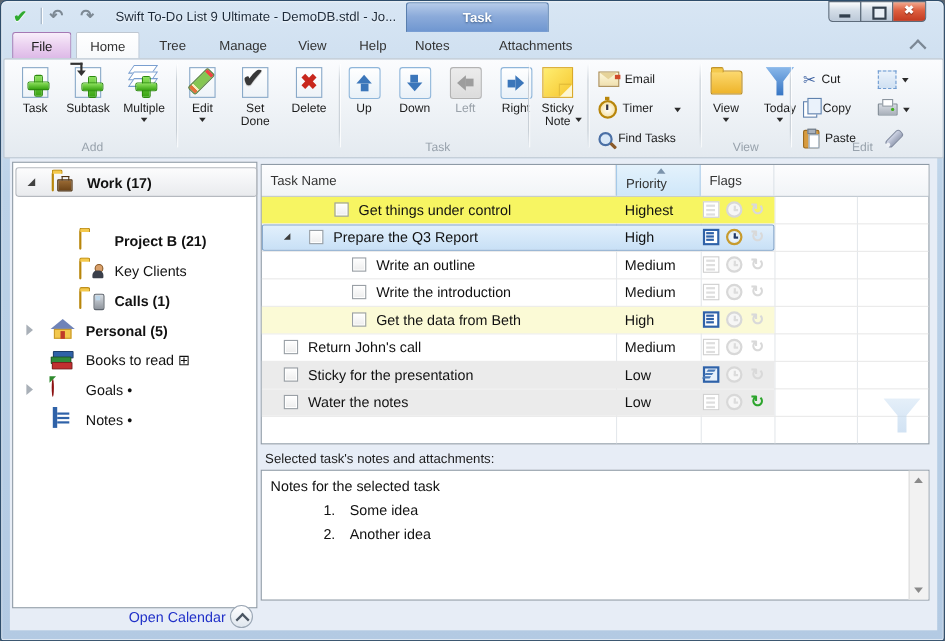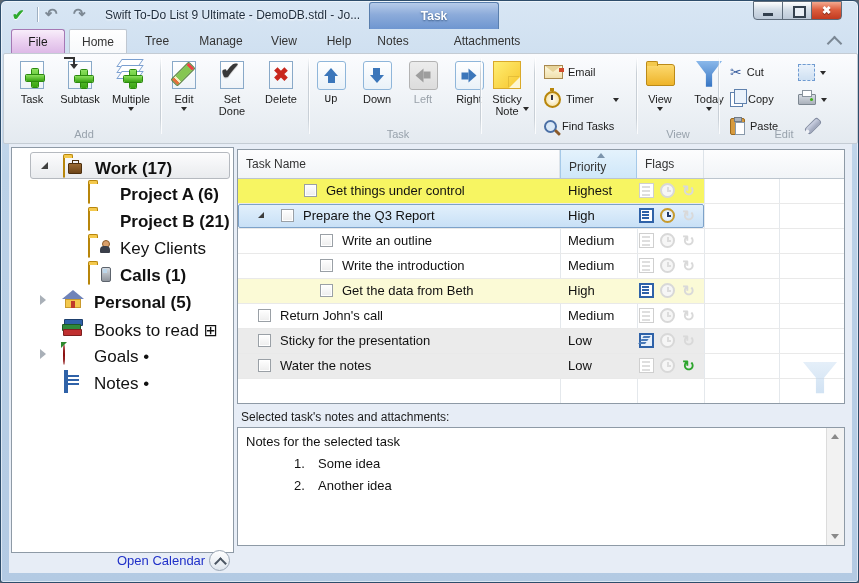--- a/index.html
+++ b/index.html
@@ -91,21 +91,21 @@
   .pasteic::after{content:"";position:absolute;left:4px;top:3px;width:8px;height:11px;background:#fff;border:1px solid #8899aa;}
   .selic{width:15px;height:15px;border:1px dashed #6f9bd1;background:linear-gradient(#eaf2fb,#cfe0f2);}
   .prnic{width:16px;height:9px;background:linear-gradient(#d6dbe2,#aab1bb);border:1px solid #7d8791;border-radius:1px;position:relative;}
   .prnic::before{content:"";position:absolute;left:3px;top:-5px;width:8px;height:5px;background:#fff;border:1px solid #8a949e;}
   .prnic::after{content:"";position:absolute;right:2px;top:3px;width:3px;height:3px;border-radius:50%;background:#3fae18;}
   .wrench{width:16px;height:6px;background:linear-gradient(#cdd3e4,#9ba3b8);border:1px solid #838ca1;border-radius:3px;transform:rotate(-45deg);position:relative;}
   .wrench::before{content:"";position:absolute;left:-2px;top:1px;width:4px;height:4px;background:#eef1f6;border-radius:50%;}
   
   .client{left:8px;top:143px;width:843px;height:429px;background:#e7edf6;}
   .side{left:10px;top:146px;width:223px;height:406px;background:#fff;border:1px solid #8e9aa6;box-sizing:border-box;}
-  .ti{left:18px;width:200px;height:27px;font-size:17px;color:#111;}
+  .ti{left:2px;width:220px;height:27px;font-size:13px;color:#111;}
   .ti .lbl{position:absolute;top:6px;}
   .b{font-weight:bold;}
   .sel{background:linear-gradient(#fcfcfd,#e9ebee);border:1px solid #b5b9bf;border-radius:3px;box-sizing:border-box;}
   .texp-open{width:0;height:0;border-left:7px solid transparent;border-bottom:7px solid #404040;}
   .texp-cl{width:0;height:0;border-top:5px solid transparent;border-bottom:5px solid transparent;border-left:6px solid #a9b0b8;}
   
   .tfold{width:21px;height:15px;background:linear-gradient(#fcd96f,#eeb42a);border:1px solid #b8860b;border-radius:2px;position:relative;}
   .tfold::before{content:"";position:absolute;left:-1px;top:-4px;width:8px;height:3px;background:#f4c94d;border:1px solid #b8860b;border-bottom:none;border-radius:2px 2px 0 0;}
   .ov-case{left:4px;top:5px;width:12px;height:9px;background:linear-gradient(#9a6a34,#6e4518);border:1px solid #4e300f;border-radius:1px;}
   .ov-case::before{content:"";position:absolute;left:3px;top:-4px;width:5px;height:3px;border:1px solid #4e300f;border-bottom:none;}
@@ -246,21 +246,21 @@
     </div>
     <div class="abs rbtn" style="left:254px;width:46px;">
       <span class="ric">
           <span class="card"></span>
           <span class="ov bigx" style="left:12px;top:6px;">✖</span>
         </span>
       <span class="rlb">Delete</span>
     </div>
     <div class="abs vsep" style="left:304px;"></div>
 
-    <div class="abs rbtn" style="left:306px;width:42px;font-family:Liberation Mono, monospace;">
+    <div class="abs rbtn" style="left:306px;width:42px;">
       <span class="ric">
           <span class="acard">
             <span class="aw">
               <span class="tri"></span>
               <span class="stem"></span>
             </span>
           </span>
         </span>
       <span class="rlb">Up</span>
     </div>
@@ -369,24 +369,20 @@
     <div class="abs glabel" style="left:716px;width:128px;">Edit</div>
   </div>
 
   <div class="abs client"></div>
 
   <div class="abs side">
     <div class="abs ti sel" style="top:4px;">
       <span class="abs texp-open" style="left:10px;top:9px;"></span>
       <span class="abs tfold" style="left:32px;top:5px;"><span class="abs ov ov-case"></span></span>
       <span class="lbl b" style="left:64px;">Work (17)</span>
-    </div>
-    <div class="abs ti" style="top:31px;">
-      <span class="abs tfold" style="left:58px;top:5px;"></span>
-      <span class="lbl b" style="left:90px;">Project A (6)</span>
     </div>
     <div class="abs ti" style="top:58px;">
       <span class="abs tfold" style="left:58px;top:5px;"></span>
       <span class="lbl b" style="left:90px;">Project B (21)</span>
     </div>
     <div class="abs ti" style="top:85px;">
       <span class="abs tfold" style="left:58px;top:5px;"><span class="abs ov ov-person"></span></span>
       <span class="lbl" style="left:90px;">Key Clients</span>
     </div>
     <div class="abs ti" style="top:112px;">

